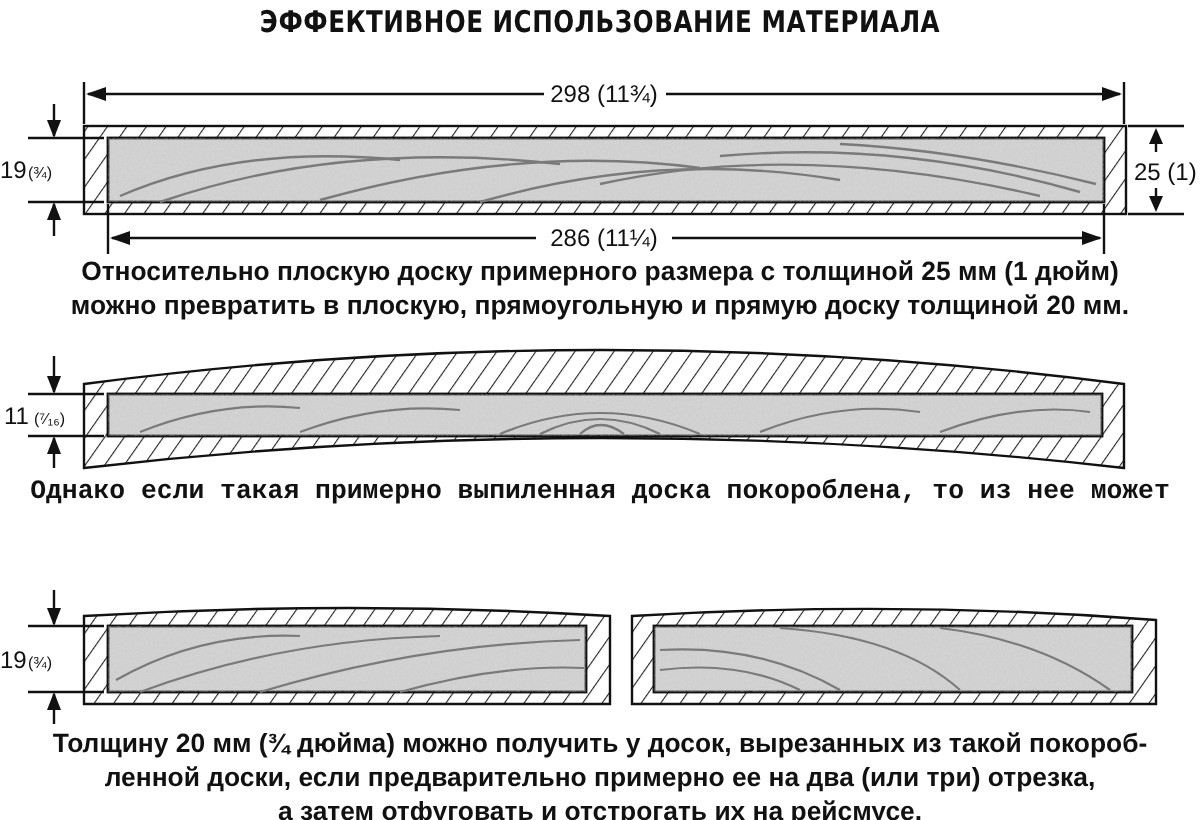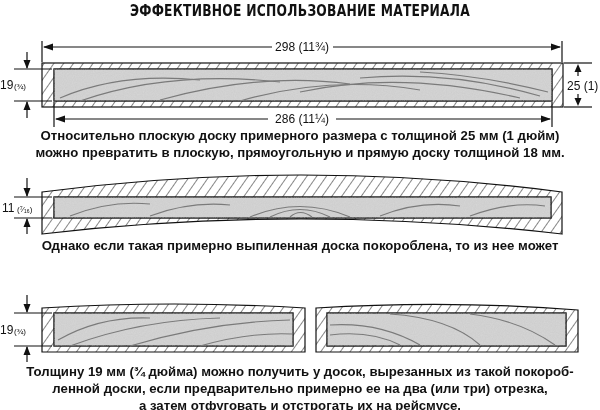--- a/index.html
+++ b/index.html
@@ -1,20 +1,20 @@
 <!DOCTYPE html>
 <html><head>
   <meta charset="utf-8">
   <style>
     html, body { margin: 0; padding: 0; background: #ffffff; }
     body { width: 600px; height: 410px; position: relative; overflow: hidden; font-family: "Liberation Sans", sans-serif; color: #111; }
     .title { position: absolute; left: 0; top: 2px; width: 600px; text-align: center; font-family: "DejaVu Sans", sans-serif; font-weight: bold; font-size: 15px; letter-spacing: 0.3px; transform: scaleX(0.82); transform-origin: center; }
     .caption { position: absolute; left: 0; width: 600px; text-align: center; font-weight: bold; font-size: 13.2px; line-height: 17px; }
     .cap1 { top: 127px; }
-    .cap2 { top: 237px; }
+    .cap2 { top: 237px; font-family: Liberation Mono, monospace; }
     .cap3 { top: 363px; }
     .caption span { display: block; white-space: nowrap; }
     svg { position: absolute; left: 0; top: 0; }
     .dim { font-family: "Liberation Sans", sans-serif; font-size: 12px; fill: #111; }
     .dimsm { font-family: "Liberation Sans", sans-serif; font-size: 8px; fill: #111; }
   </style>
 </head>
 <body>
 
 <div class="title">ЭФФЕКТИВНОЕ ИСПОЛЬЗОВАНИЕ МАТЕРИАЛА</div>
@@ -133,24 +133,24 @@
     <polygon points="27,313 23.5,304 30.5,304" fill="#111"></polygon>
     <line x1="27" y1="347" x2="27" y2="362" stroke="#111" stroke-width="1.2"></line>
     <polygon points="27,346 23.5,355 30.5,355" fill="#111"></polygon>
     <text class="dim" x="0" y="334">19</text>
     <text class="dimsm" x="14" y="334">(¾)</text>
   </g>
 </svg>
 
 <div class="caption cap1">
   <span>Относительно плоскую доску примерного размера с толщиной 25 мм (1 дюйм)</span>
-  <span>можно превратить в плоскую, прямоугольную и прямую доску толщиной 18 мм.</span>
+  <span>можно превратить в плоскую, прямоугольную и прямую доску толщиной 20 мм.</span>
 </div>
 
 <div class="caption cap2">
   <span>Однако если такая примерно выпиленная доска покороблена, то из нее может</span>
 </div>
 
 <div class="caption cap3">
-  <span>Толщину 19 мм (¾ дюйма) можно получить у досок, вырезанных из такой покороб-</span>
+  <span>Толщину 20 мм (¾ дюйма) можно получить у досок, вырезанных из такой покороб-</span>
   <span>ленной доски, если предварительно примерно ее на два (или три) отрезка,</span>
   <span>а затем отфуговать и отстрогать их на рейсмусе.</span>
 </div>
 
 </body></html>

